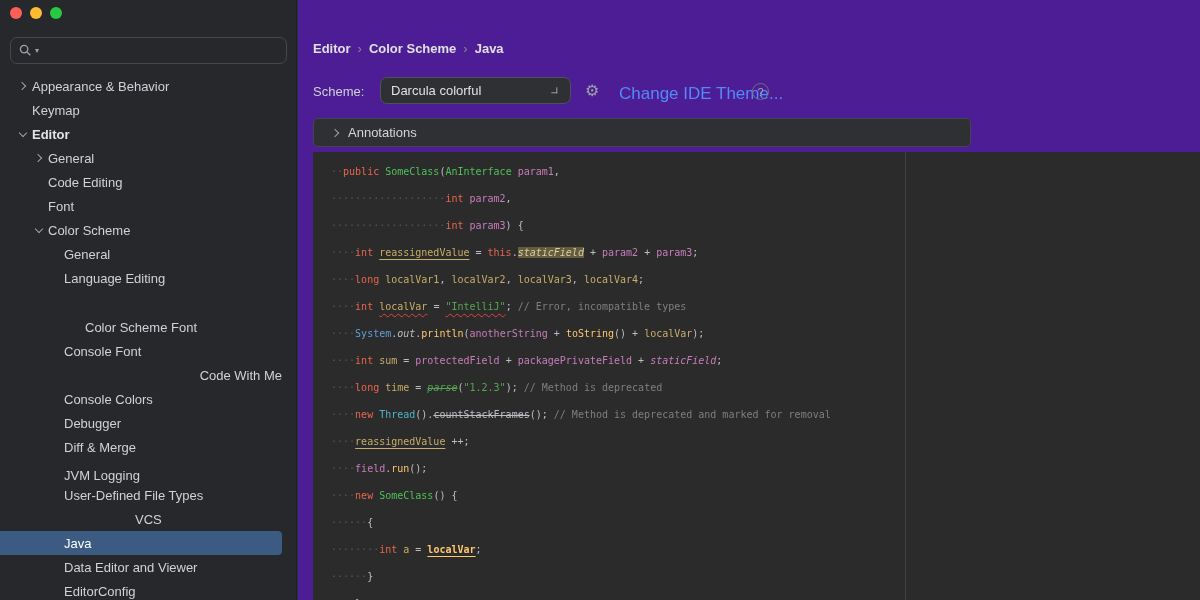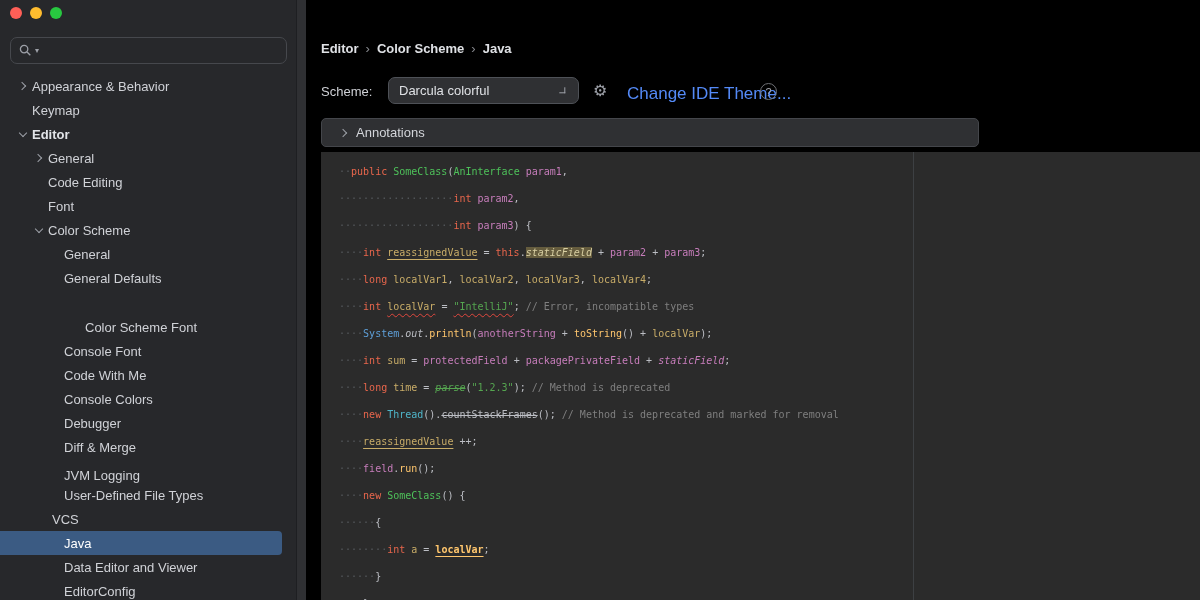--- a/index.html
+++ b/index.html
@@ -46,21 +46,21 @@
   .chev.expanded::before  { transform:rotate(45deg); margin-top:-2px; }
   .chev.none::before { display:none; }
 
   
   .win-title {
     position:absolute; left:297px; right:0; top:5px; text-align:center;
     color:#8f9196; font-size:13px; font-weight:bold;
   }
 
   
-  .main { position:absolute; left:298px; top:0; right:0; bottom:0; background:#000000;margin-left:8px; }
+  .main { position:absolute; left:298px; top:0; right:0; bottom:0; background:#4c1d95; }
   .breadcrumbs { position:absolute; left:15px; top:41px; font-size:13px; font-weight:bold; color:#dfe1e5; }
   .bitem { cursor:pointer; }
   .bsep { color:#87898e; font-weight:normal; margin:0 7px; }
 
   .scheme-label { position:absolute; left:15px; top:84px; font-size:13px; color:#cfd1d6; }
   .combo {
     position:absolute; left:82px; top:77px; width:191px; height:27px;
     border:1px solid #4e5157; border-radius:7px; background:#2f3033;
     display:flex; align-items:center; padding:0 10px; cursor:pointer;
   }
@@ -165,31 +165,31 @@
         <div class="trow" style="padding-left: 30px;">
           <span class="chev expanded"></span>
           <span>Color Scheme</span>
         </div>
         <div class="trow" style="padding-left: 46px;">
           <span class="chev none"></span>
           <span>General</span>
         </div>
         <div class="trow" style="padding-left: 46px;">
           <span class="chev none"></span>
-          <span>General Defaults</span>
+          <span>Language Editing</span>
         </div>
         <div class="trow" style="padding-left: 67px; margin-top: 25px;">
           <span class="chev none"></span>
           <span>Color Scheme Font</span>
         </div>
         <div class="trow" style="padding-left: 46px;">
           <span class="chev none"></span>
           <span>Console Font</span>
         </div>
-        <div class="trow" style="padding-left: 46px;">
+        <div class="trow" style="padding-left: 46px; justify-content: flex-end;">
           <span class="chev none"></span>
           <span>Code With Me</span>
         </div>
         <div class="trow" style="padding-left: 46px;">
           <span class="chev none"></span>
           <span>Console Colors</span>
         </div>
         <div class="trow" style="padding-left: 46px;">
           <span class="chev none"></span>
           <span>Debugger</span>
@@ -199,21 +199,21 @@
           <span>Diff &amp; Merge</span>
         </div>
         <div class="trow" style="padding-left: 46px; align-items: flex-end;">
           <span class="chev none"></span>
           <span>JVM Logging</span>
         </div>
         <div class="trow" style="padding-left: 46px;">
           <span class="chev none"></span>
           <span>User-Defined File Types</span>
         </div>
-        <div class="trow" style="padding-left: 34px;">
+        <div class="trow" style="padding-left: 72px; margin-left: 45px;">
           <span class="chev none"></span>
           <span>VCS</span>
         </div>
         <div class="trow sel" style="padding-left: 46px;">
           <span class="chev none"></span>
           <span>Java</span>
         </div>
         <div class="trow" style="padding-left: 46px;">
           <span class="chev none"></span>
           <span>Data Editor and Viewer</span>

